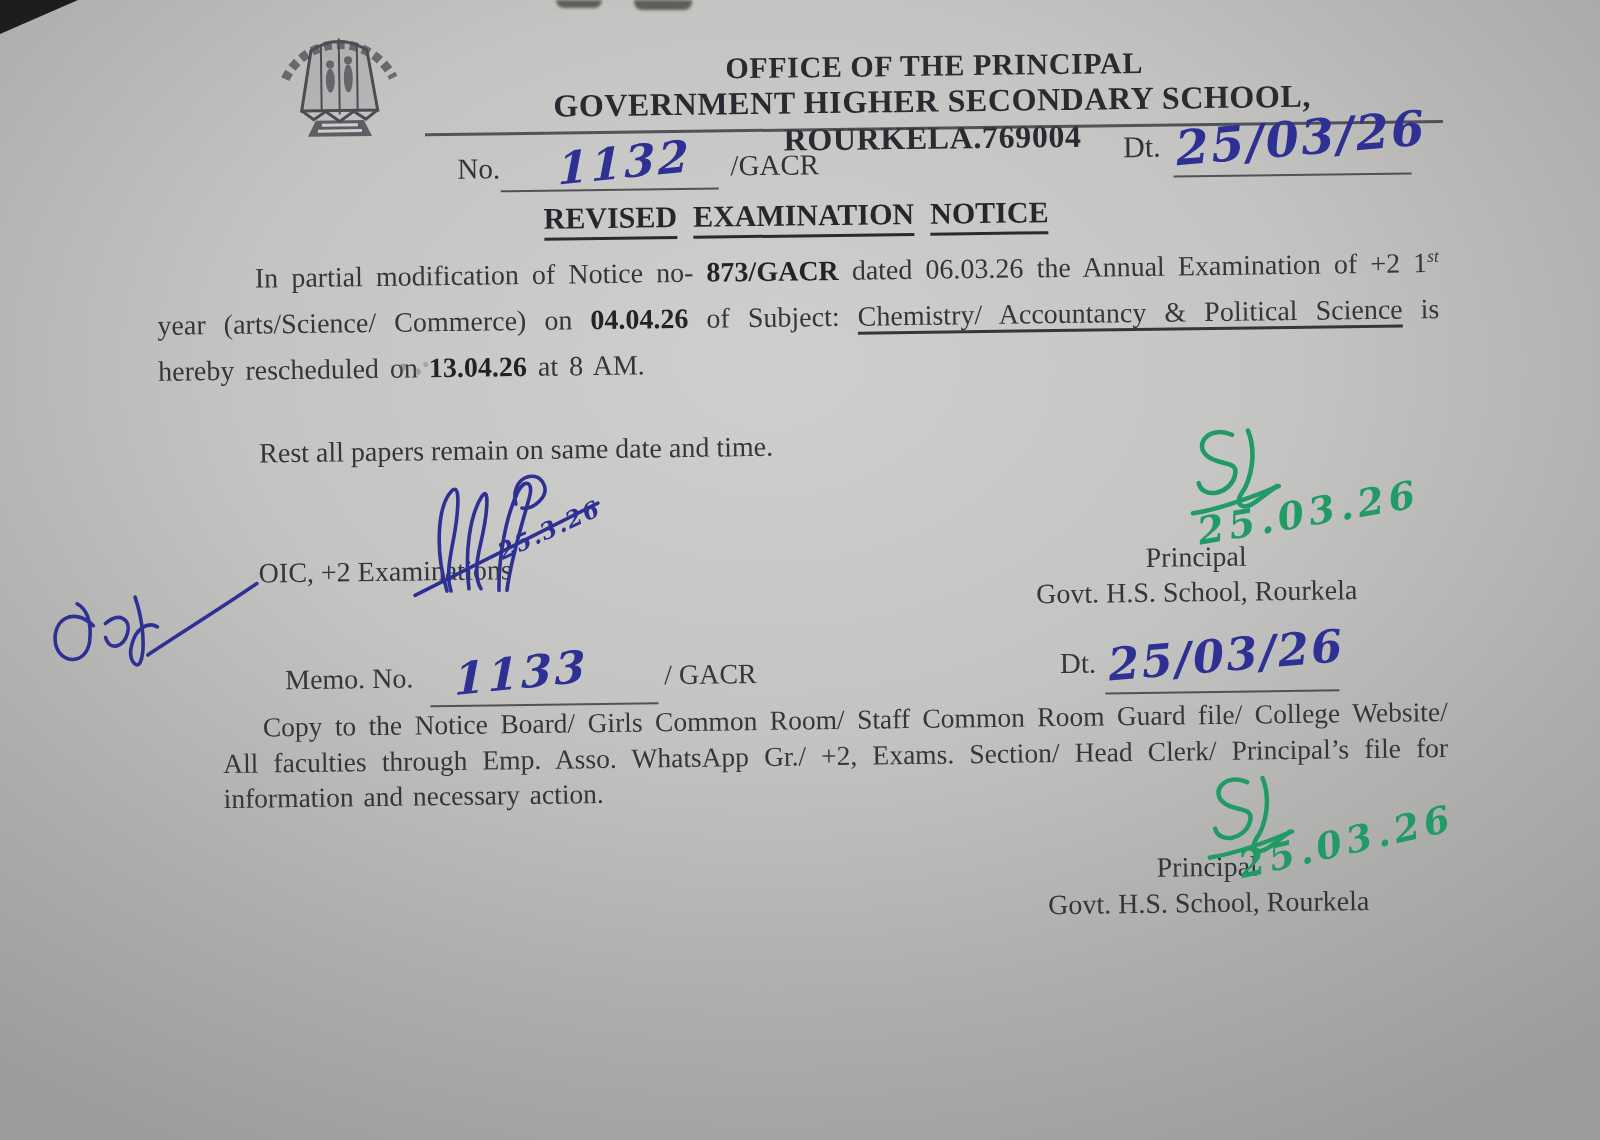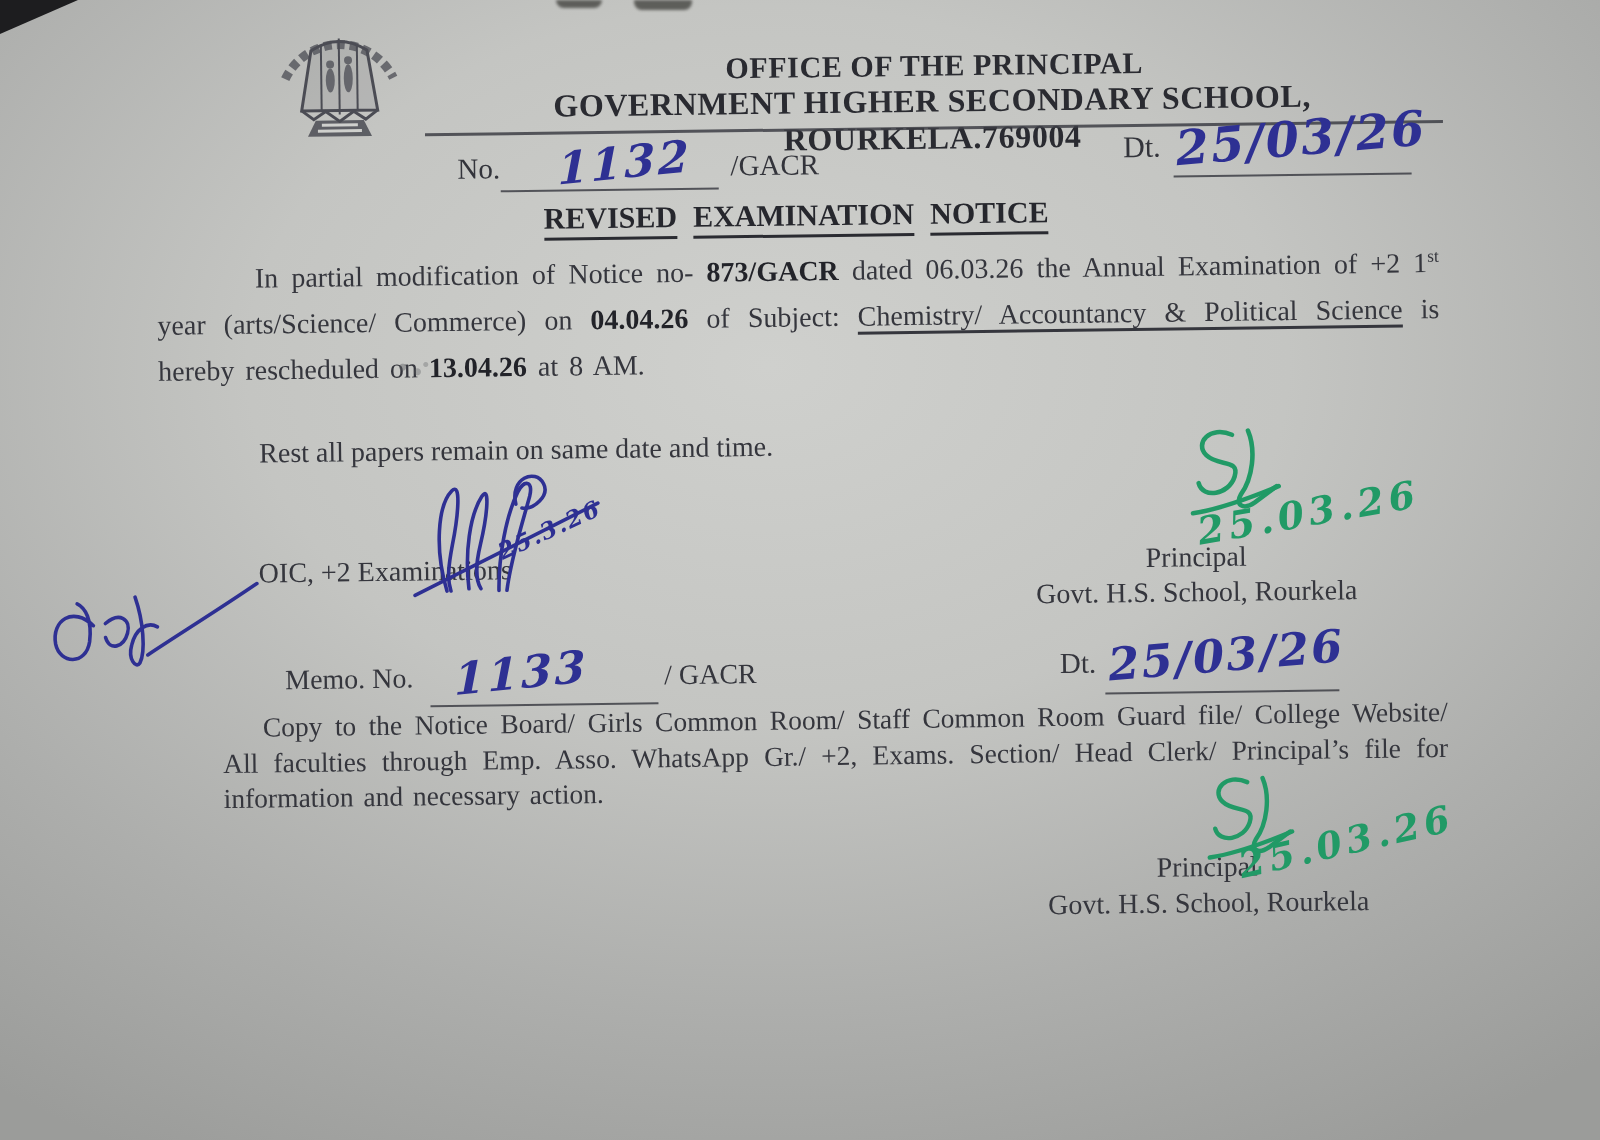--- a/index.html
+++ b/index.html
@@ -41,21 +41,21 @@
   .title-row { text-align: center; font-weight: bold; font-size: 30px; color: #26272d; white-space: nowrap; }
   .tword { display: inline-block; border-bottom: 3.5px solid #2a2b31; padding-bottom: 2px; margin: 0 8px; }
   .para {
     font-size: 28px; line-height: 46px;
     text-align: justify; color: #35363d;
     word-spacing: 4px;
   }
   .para2 { font-size: 27.5px; line-height: 35.5px; text-align: justify; color: #35363d; word-spacing: 3px; }
   .seg-b { font-weight: 700; color: #222329; }
   .seg-u { text-decoration: underline; text-decoration-thickness: 2.5px; text-underline-offset: 6px; }
-  sup { font-size: 0.62em; vertical-align: super; line-height: 0; }
+  sup { font-size: 0.62em; vertical-align: super; line-height: 0; font-style: italic; }
   .sig-svg { overflow: visible; }
   .smudge {
     background: radial-gradient(circle at 30% 40%, rgba(90,92,96,.55) 0 3px, transparent 4px),
                 radial-gradient(circle at 65% 60%, rgba(90,92,96,.45) 0 3px, transparent 4px),
                 radial-gradient(circle at 85% 30%, rgba(90,92,96,.4) 0 2px, transparent 3px);
     opacity: .8;
   }
   .corner-wedge {
     width: 78px; height: 34px;
     background: #1d1d1f;

